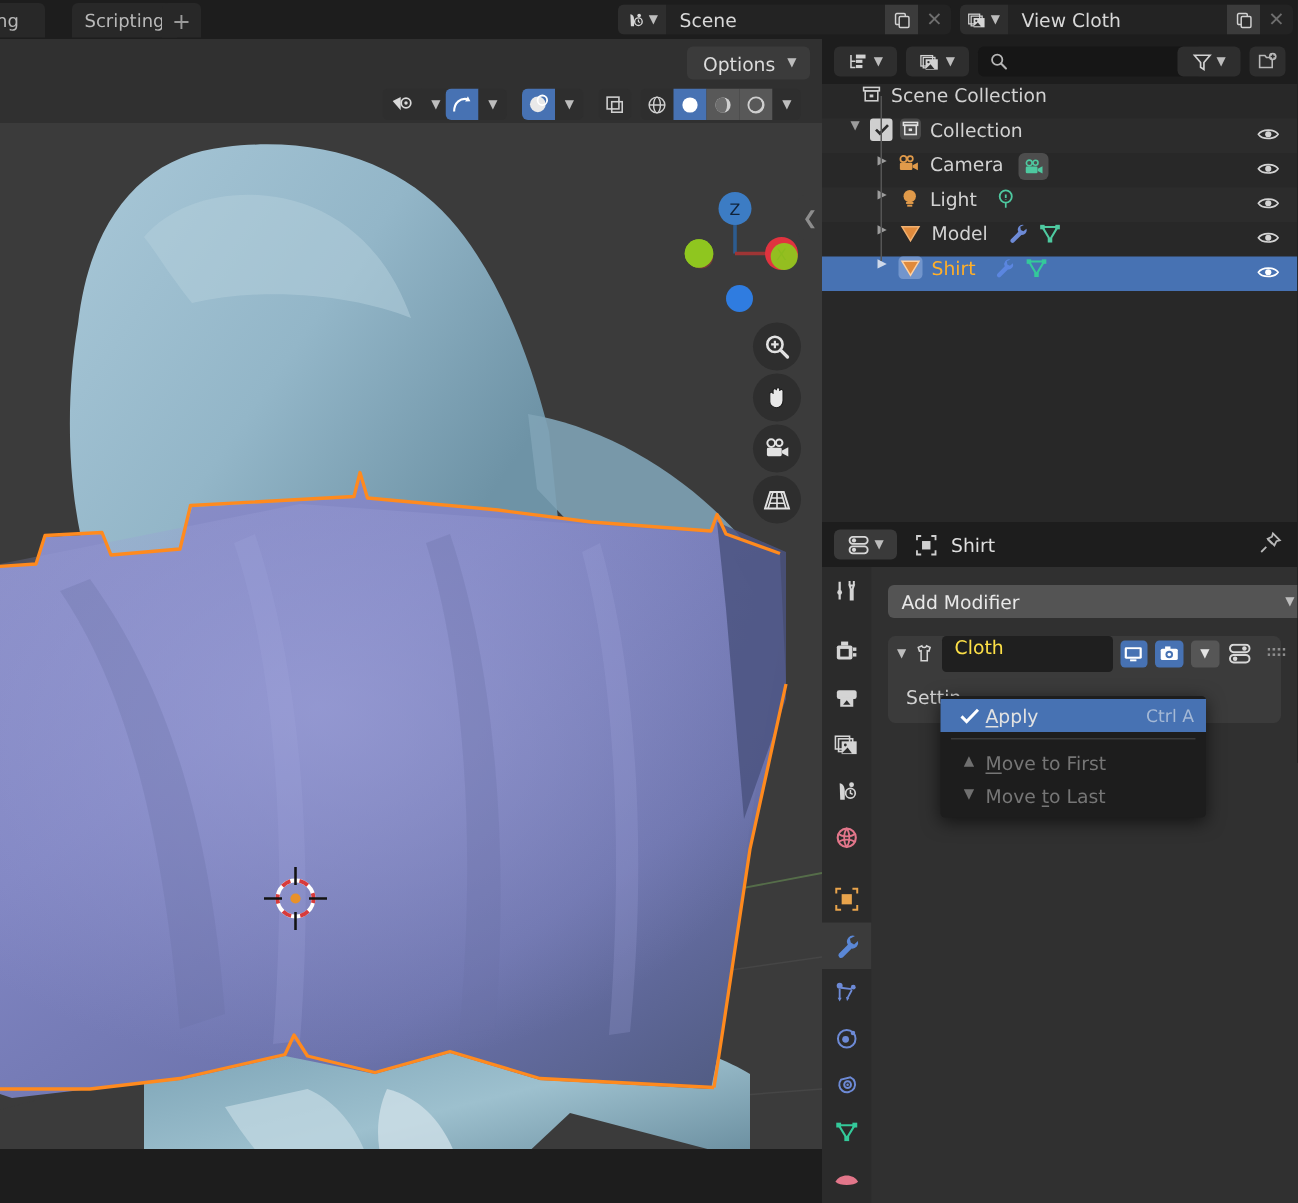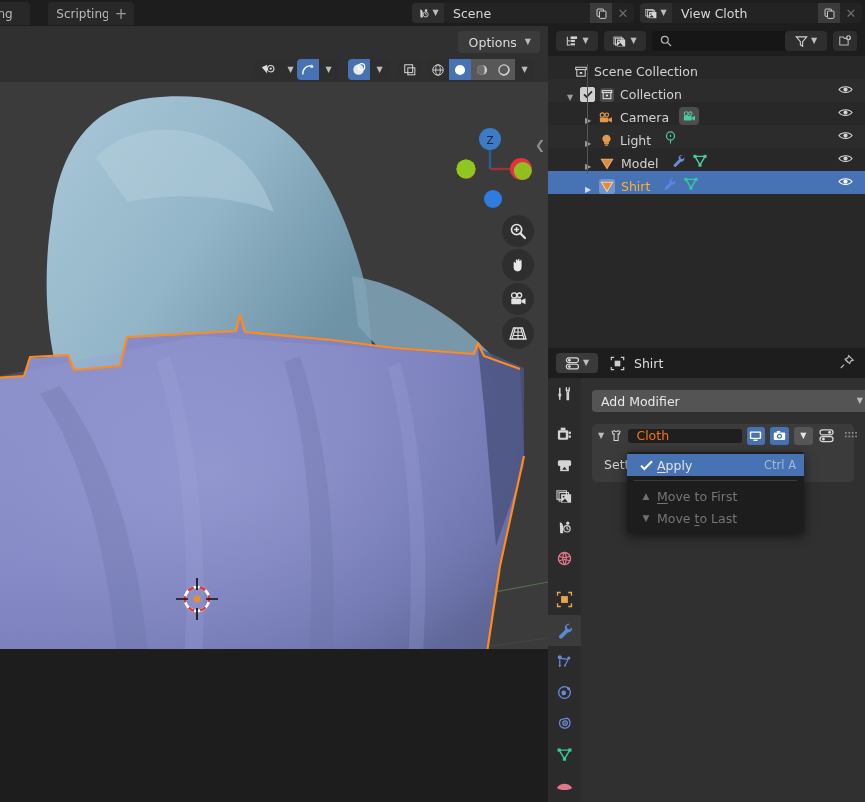--- a/index.html
+++ b/index.html
@@ -18,21 +18,21 @@
 
   .fieldbox{position:absolute;height:20px;display:flex;align-items:center;background:#232323;border-radius:4px;overflow:hidden;}
   .fb-icon{width:32px;height:20px;background:#2e2e2e;display:flex;align-items:center;justify-content:center;gap:2px;}
   .fb-text{flex:1;padding-left:9px;color:#d8d8d8;font-size:12.5px;}
   .fb-btn{width:22px;height:20px;display:flex;align-items:center;justify-content:center;}
   .fb-btn.lit{background:#3b3b3b;}
   .fb-x{color:#6e6e6e;font-size:13px;}
   .chev{font-size:8px;color:#bdbdbd;line-height:1;}
 
   
-  .viewport{position:absolute;left:0;top:26px;width:548px;height:623px;overflow:hidden;
+  .viewport{position:absolute;left:0;top:26px;width:548px;height:740px;overflow:hidden;
             background:#3b3b3b;}
   .vp-header{position:absolute;left:0;top:0;width:548px;height:56px;background:#303030;z-index:6;}
   .vp-opts{position:absolute;right:8px;top:5px;height:22px;padding:0 9px 0 11px;background:#3b3b3b;
            border-radius:4px;display:flex;align-items:center;gap:8px;color:#dcdcdc;font-size:12.5px;}
   .vpgroup{position:absolute;top:33px;height:21px;display:flex;border-radius:4px;overflow:hidden;}
   .vpbtn{width:22px;height:21px;background:#2e2e2e;display:flex;align-items:center;justify-content:center;}
   .vpbtn.wide{width:26px;}
   .vpbtn.blue{background:#4772b3;}
   .vpbtn.lighter{background:#585858;}
   .vpbtn.chevb{width:19px;background:#2e2e2e;}
@@ -46,21 +46,21 @@
           display:flex;align-items:center;justify-content:center;z-index:5;}
 
   
   .outliner{position:absolute;left:548px;top:26px;width:317px;height:322px;background:#282828;}
   .ol-header{position:absolute;left:0;top:0;width:317px;height:30px;background:#1d1d1d;}
   .ol-btn{position:absolute;top:5px;height:20px;background:#2e2e2e;border-radius:4px;
           display:flex;align-items:center;justify-content:center;gap:3px;}
   .ol-search{position:absolute;left:104px;top:5px;width:142px;height:20px;background:#161616;
              border-radius:4px;display:flex;align-items:center;padding-left:8px;gap:6px;}
   .ol-rows{position:absolute;left:0;top:30px;width:317px;}
-  .olrow{position:relative;height:23px;display:flex;align-items:flex-end;font-size:12.5px;color:#d2d2d2;}
+  .olrow{position:relative;height:23px;display:flex;align-items:flex-start;font-size:12.5px;color:#d2d2d2;}
   .olrow.alt{background:#2c2c2c;}
   .olrow.sel{background:#4772b3;}
   .olrow .tri{width:12px;text-align:center;font-size:8px;color:#9c9c9c;}
   .olrow .lbl{margin-left:6px;white-space:nowrap;}
   .olrow.sel .lbl{color:#ffaf29;}
   .eye{position:absolute;right:12px;top:4px;}
   .ol-tree-line{position:absolute;left:587px;top:0;width:1px;background:#555;}
 
   
   .props{position:absolute;left:548px;top:348px;width:317px;height:454px;background:#303030;}
@@ -68,31 +68,31 @@
              display:flex;align-items:center;}
   .pr-tabs{position:absolute;left:0;top:30px;width:33px;height:424px;background:#2b2b2b;}
   .prtab{width:33px;height:31px;display:flex;align-items:center;justify-content:center;}
   .prtab.active{background:#3b3b3b;}
   .prtab.gap{height:10px;}
   .pr-body{position:absolute;left:33px;top:30px;width:284px;height:424px;background:#303030;}
   .addmod{position:absolute;left:11px;top:12px;width:262px;height:22px;background:#545454;
           border-radius:4px;display:flex;align-items:center;padding:0 9px;color:#e8e8e8;font-size:12.5px;}
   .modpanel{position:absolute;left:11px;top:46px;width:262px;height:58px;background:#3b3b3b;border-radius:5px;}
   .modhead{position:absolute;left:0;top:0;width:262px;height:24px;display:flex;align-items:center;gap:5px;padding:0 6px;}
-  .modname{width:118px;height:14px;background:#1f1f1f;border-radius:3px;display:flex;align-items:flex-end;
-           padding-left:8px;color:#f97316;font-size:12.5px;}
+  .modname{width:118px;height:24px;background:#1f1f1f;border-radius:3px;display:flex;align-items:flex-start;
+           padding-left:8px;color:#fde047;font-size:12.5px;}
   .mbtn{width:21px;height:18px;border-radius:3px;display:flex;align-items:center;justify-content:center;}
   .mbtn.blue{background:#4772b3;}
   .mbtn.grey{background:#565656;}
   .mbtn.plain{background:transparent;}
   .modsettings{position:absolute;left:0;top:26px;width:262px;height:28px;display:flex;align-items:center;
                padding-left:12px;color:#d2d2d2;font-size:12.5px;}
 
   
-  .menu{position:absolute;left:627px;top:452px;width:177px;background:#1d1d1d;
+  .menu{position:absolute;left:627px;top:464px;width:177px;background:#1d1d1d;
         border-radius:3px;box-shadow:0 3px 12px rgba(0,0,0,.6);z-index:40;padding:2px 0 4px;}
   .mitem{height:22px;display:flex;align-items:center;font-size:12.5px;color:#e2e2e2;padding:0 8px;}
   .mitem.hl{background:#4772b3;}
   .mitem.dis{color:#767676;}
   .mi-ico{width:22px;display:flex;align-items:center;justify-content:center;}
   .mi-lbl{flex:1;}
   .mi-key{color:#a5b9d6;font-size:11.5px;}
   .msep{height:1px;background:#3a3a3a;margin:4px 7px;}
   .u{text-decoration:underline;text-underline-offset:2px;}
 </style>

